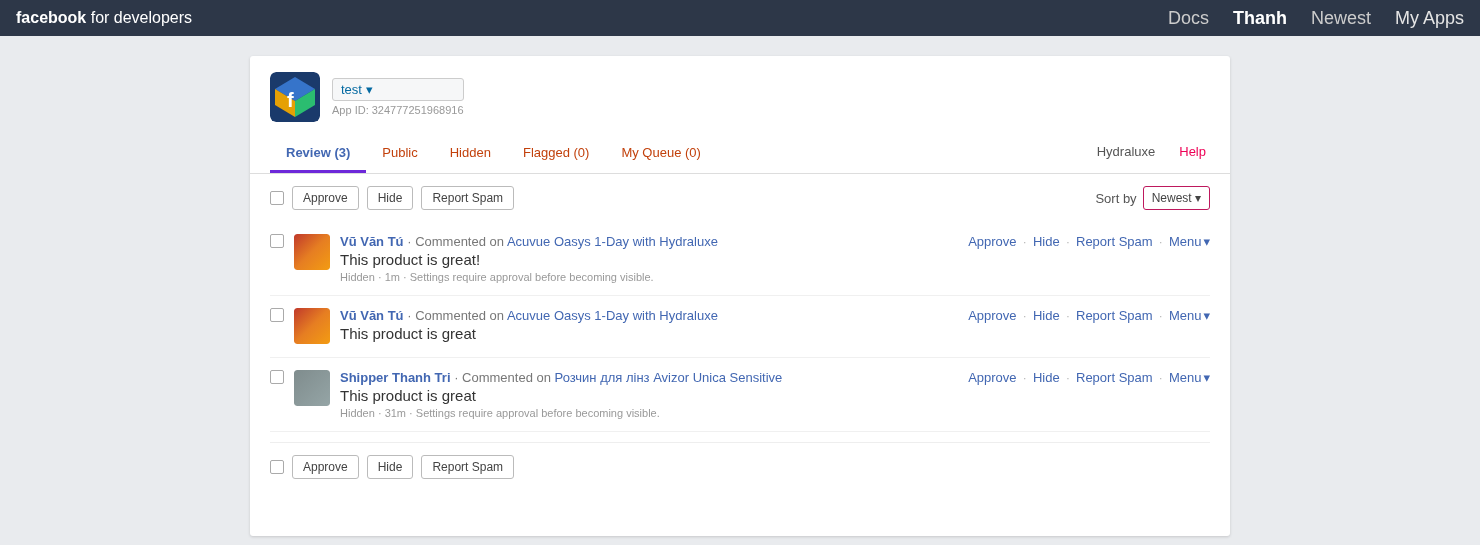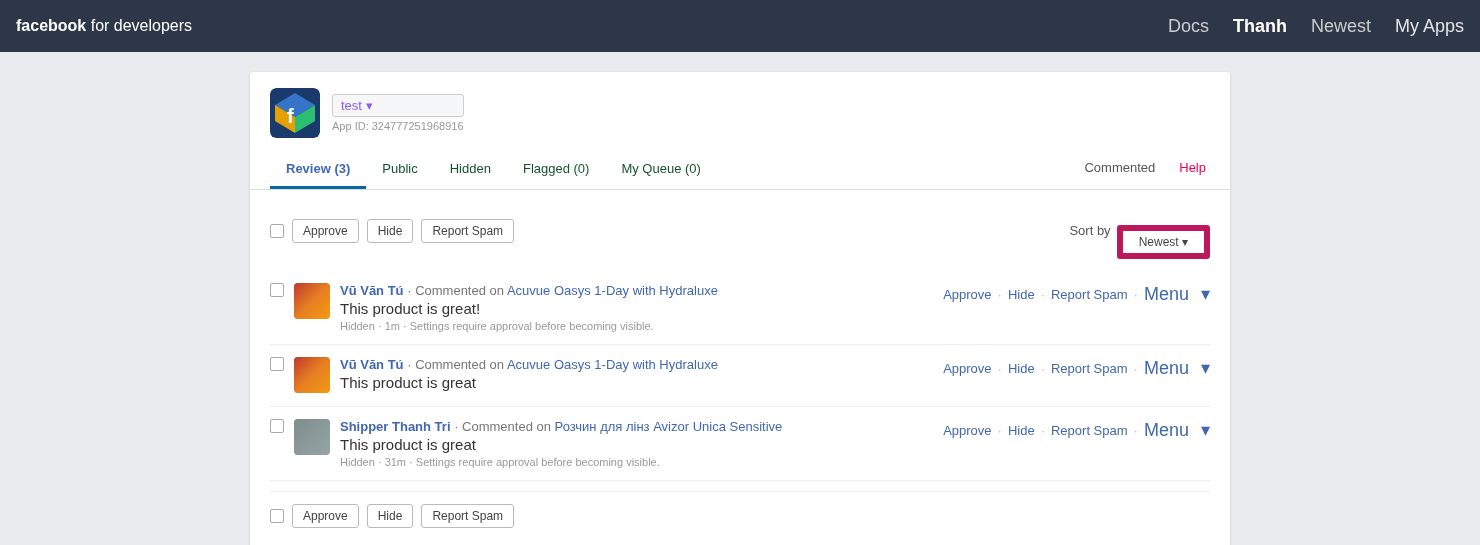--- a/index.html
+++ b/index.html
@@ -1,21 +1,21 @@
 <!DOCTYPE html>
 <html><head>
   <meta charset="utf-8">
   <style>
     * { box-sizing: border-box; margin: 0; padding: 0; }
     body { font-family: -apple-system, BlinkMacSystemFont, 'Segoe UI', Helvetica, Arial, sans-serif; background: #e9ebee; font-size: 13px; }
 
     
     .topnav {
       background: #2d3748;
-      height: 52px;
+      height: 36px;
       display: flex;
       align-items: center;
       justify-content: space-between;
       padding: 0 16px;
     }
     .topnav-brand {
       color: #fff;
       font-size: 16px;
       font-weight: normal;
     }
@@ -76,45 +76,45 @@
     }
     .app-name-btn {
       display: inline-flex;
       align-items: center;
       gap: 4px;
       background: #f6f7f8;
       border: 1px solid #ccc;
       border-radius: 3px;
       padding: 3px 8px;
       font-size: 13px;
-      color: #8b5cf6;
+      color: #0369a1;
       cursor: pointer;
     }
     .app-id {
       font-size: 11px;
       color: #999;
     }
 
     
     .tabs {
       display: flex;
       align-items: center;
       gap: 0;
     }
     .tab {
       padding: 10px 16px;
       font-size: 13px;
-      color: #14532d;
+      color: #c2410c;
       cursor: pointer;
       border-bottom: 3px solid transparent;
       text-decoration: none;
     }
     .tab.active {
       color: #4267b2;
-      border-bottom: 3px solid #0369a1;
+      border-bottom: 3px solid #6d28d9;
       font-weight: 600;
     }
     .tabs-right {
       margin-left: auto;
       display: flex;
       gap: 16px;
       padding-bottom: 4px;
     }
     .tabs-right a {
       color: #555;
@@ -148,30 +148,29 @@
       background: #fff;
       border: 1px solid #bbb;
       border-radius: 3px;
       padding: 4px 10px;
       font-size: 12px;
       color: #444;
       cursor: pointer;
     }
     .sort-dropdown {
       background: #fff;
-      border: 6px solid #be185d;
-      border-radius: 3px;
-      padding: 4px 16px;
+      border: 1px solid #be185d;
+      border-radius: 3px;
+      padding: 4px 8px;
       font-size: 12px;
       color: #444;
       cursor: pointer;
       display: inline-flex;
       align-items: center;
       gap: 4px;
-      margin-top: 23px;
     }
     .checkbox-placeholder {
       width: 14px;
       height: 14px;
       border: 1px solid #aaa;
       border-radius: 2px;
       background: #fff;
       cursor: pointer;
       flex-shrink: 0;
     }
@@ -227,22 +226,22 @@
       color: #4267b2;
       text-decoration: none;
       cursor: pointer;
     }
     .separator { color: #bbb; }
     .menu-btn {
       color: #4267b2;
       cursor: pointer;
       display: inline-flex;
       align-items: center;
-      gap: 12px;
-      font-size: 18px;
+      gap: 2px;
+      font-size: 13px;
     }
 
     
     .avatar-img {
       width: 36px;
       height: 36px;
       border-radius: 3px;
     }
     .avatar-orange {
       background: linear-gradient(135deg, #c0392b 0%, #e67e22 50%, #f39c12 100%);
@@ -296,21 +295,21 @@
 
       <div style="display:flex; align-items:center;">
         <div class="tabs">
           <a class="tab active">Review (3)</a>
           <a class="tab">Public</a>
           <a class="tab">Hidden</a>
           <a class="tab">Flagged (0)</a>
           <a class="tab">My Queue (0)</a>
         </div>
         <div class="tabs-right">
-          <a>Commented</a>
+          <a>Hydraluxe</a>
           <a class="help">Help</a>
         </div>
       </div>
     </div>
 
     <div class="review-section">
 
       <div class="toolbar-row">
         <div class="checkbox-placeholder"></div>
         <button class="btn-outline">Approve</button>

